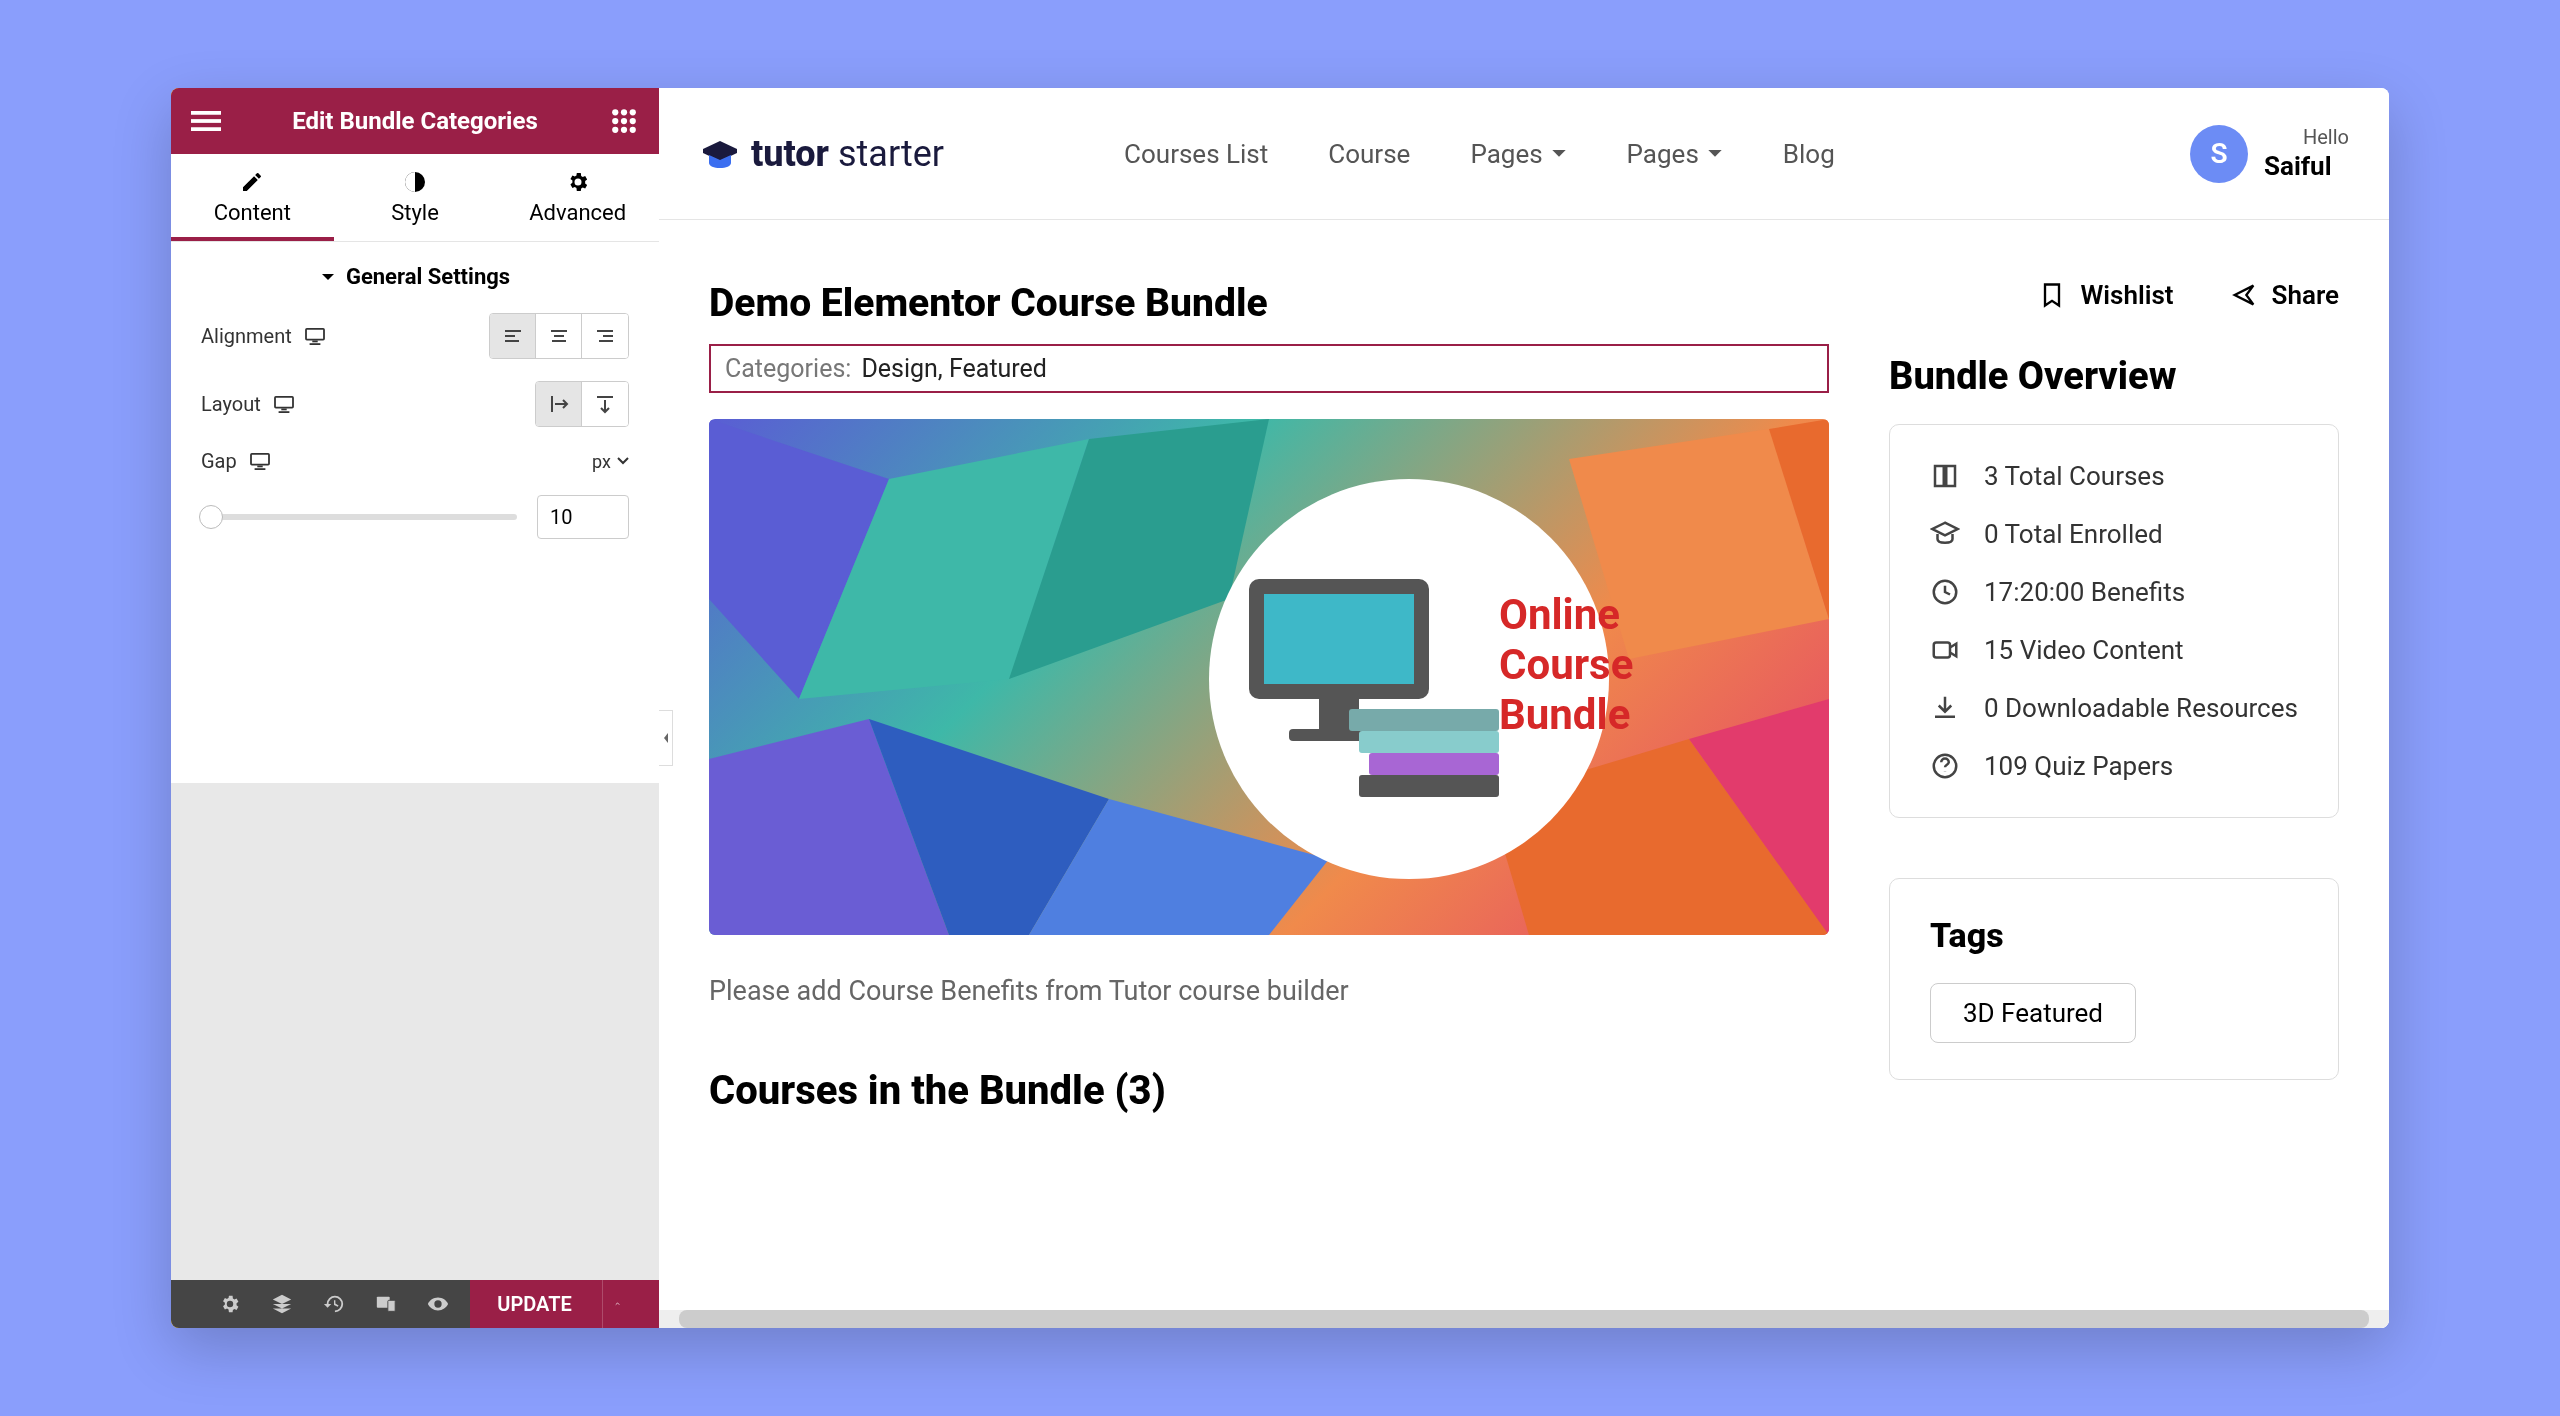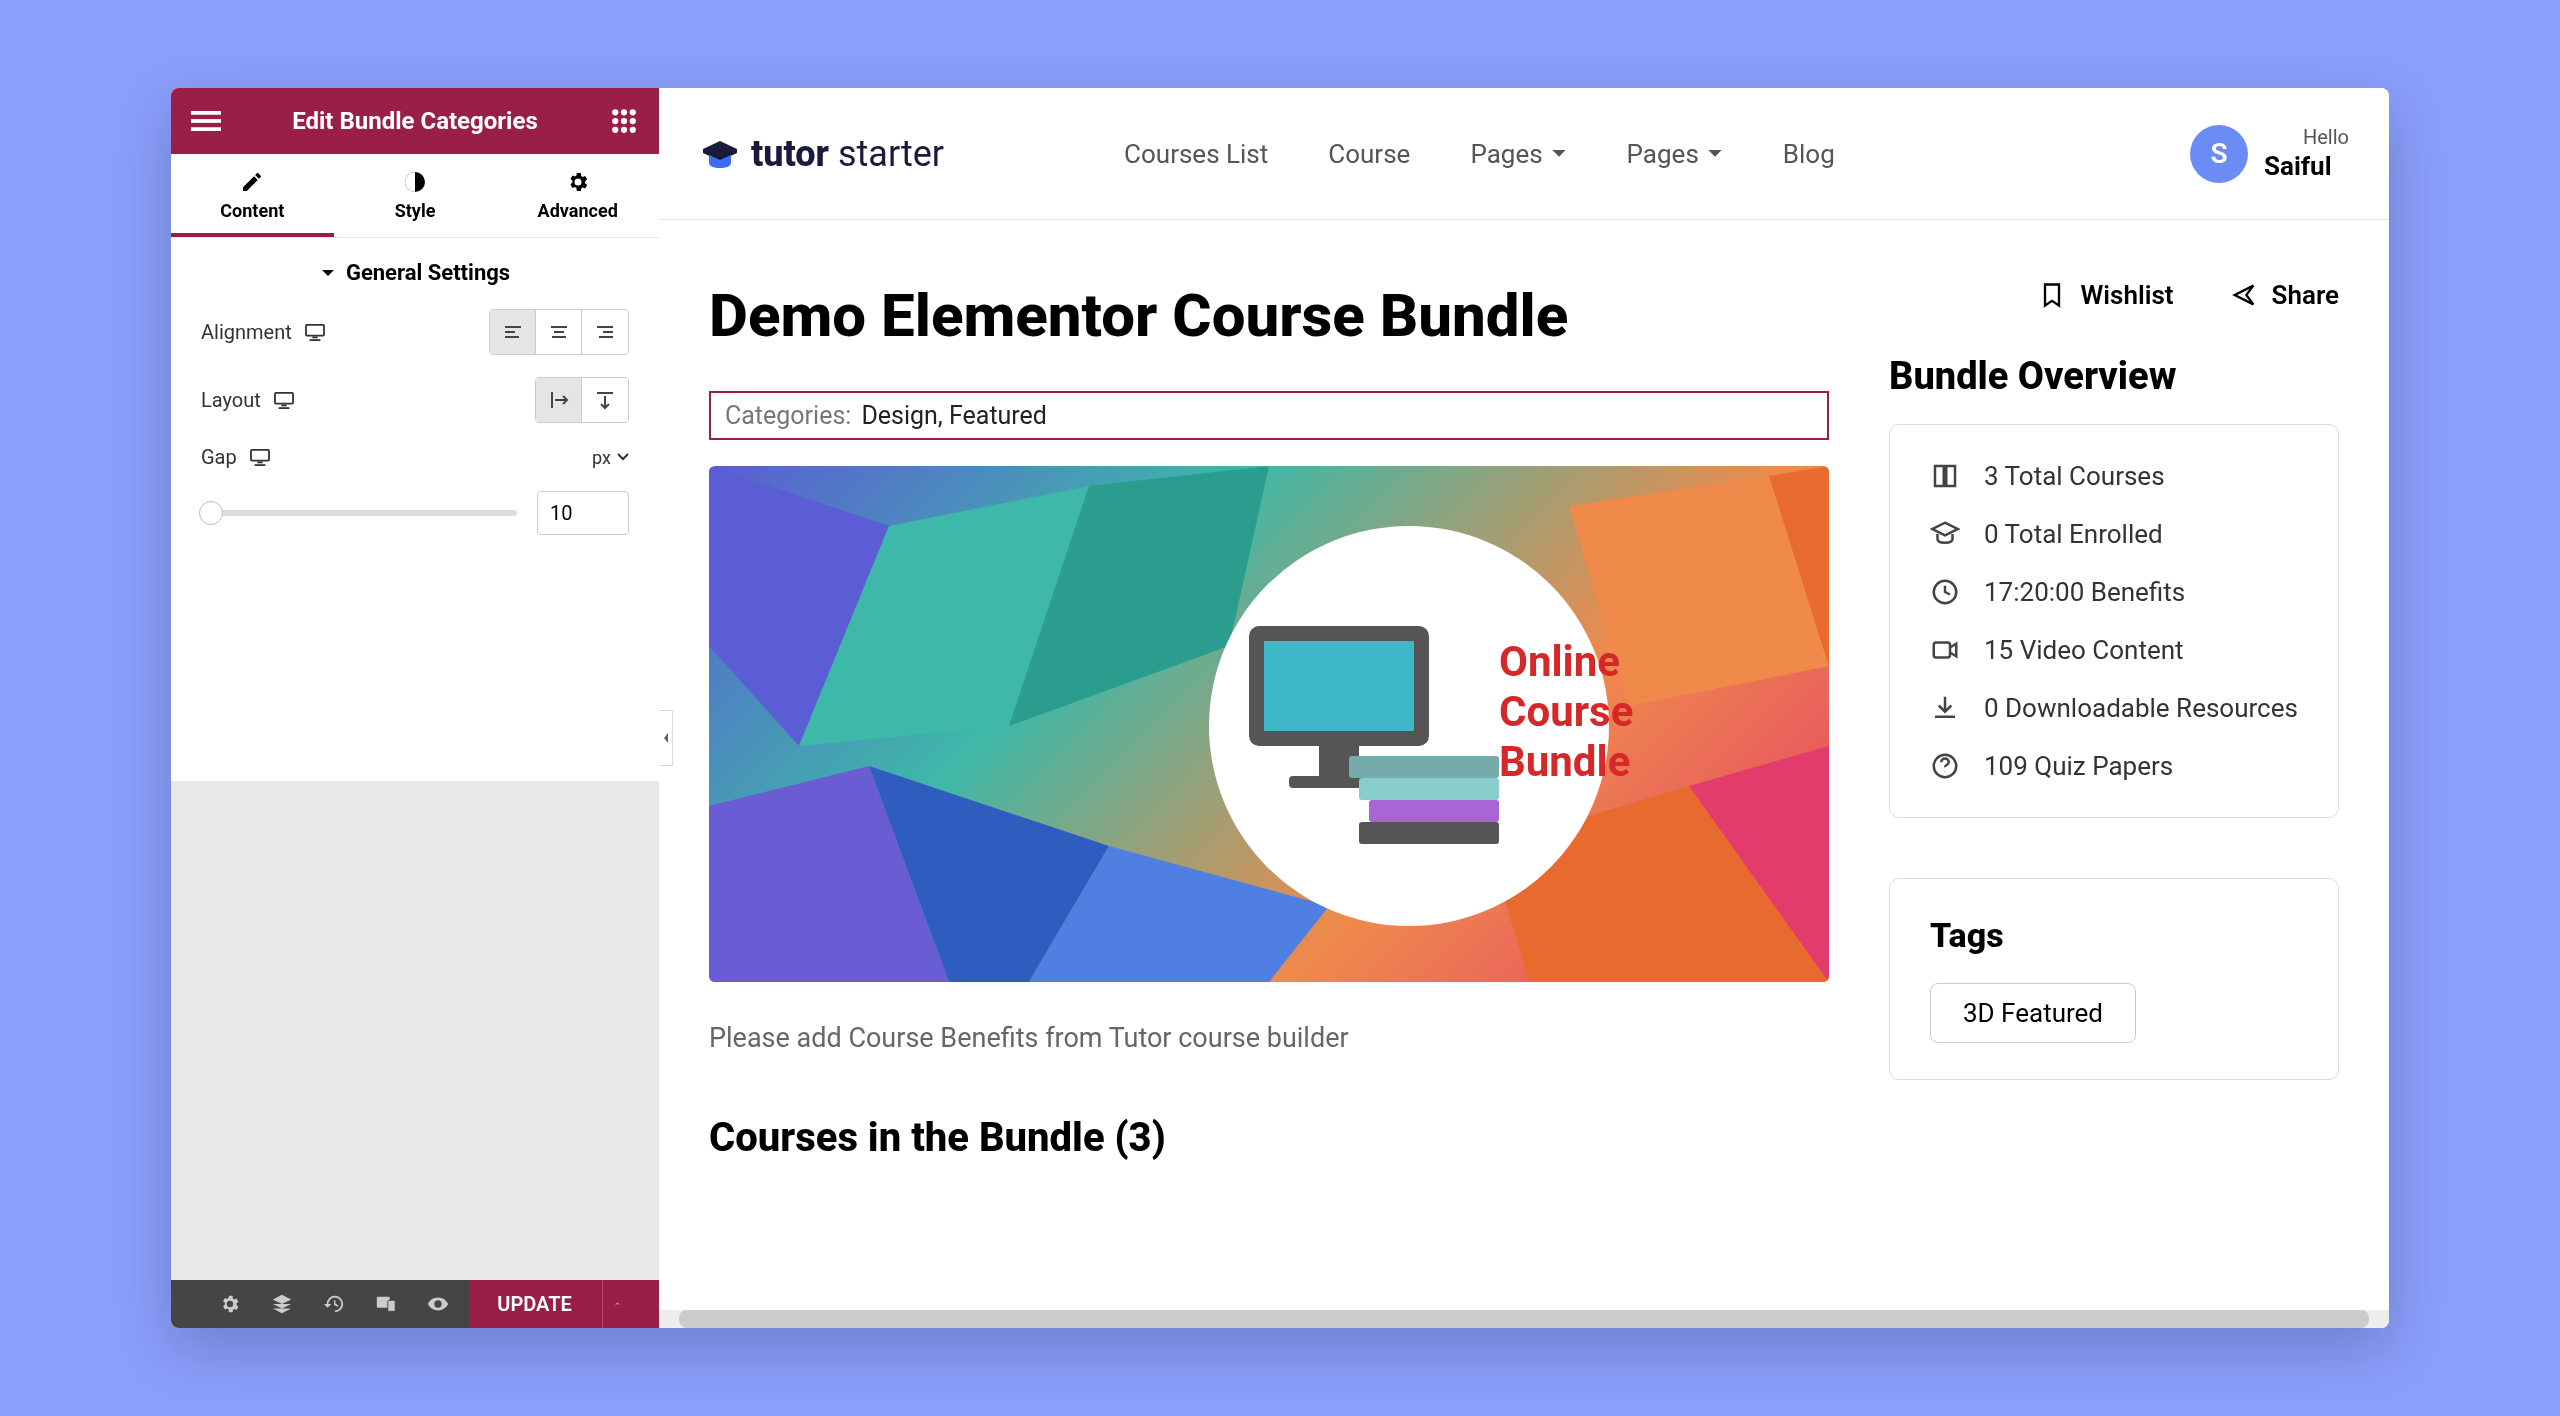--- a/index.html
+++ b/index.html
@@ -9,21 +9,21 @@
 
 .sidebar { width: 488px; background: #eab308; display: flex; flex-direction: column; }
 .sb-header { background: #9a1f47; color: #fff; height: 66px; display: flex; align-items: center; justify-content: space-between; padding: 0 20px; }
 .sb-title { font-size: 24px; font-weight: 700; flex: 1; text-align: center; }
 .hamburger, .grid-icon { cursor: pointer; display: flex; align-items: center; justify-content: center; width: 30px; height: 30px; }
 .hamburger svg, .grid-icon svg { fill: #fff; }
 
 .sb-tabs { display: flex; background: #fff; border-bottom: 1px solid #e5e5e5; }
 .sb-tab { flex: 1; display: flex; flex-direction: column; align-items: center; padding: 16px 0 12px; cursor: pointer; gap: 6px; border-bottom: 4px solid transparent; }
 .sb-tab.active { border-bottom-color: #9a1f47; }
-.sb-tab-label { font-size: 18px; color: #000; font-weight: bold; }
+.sb-tab-label { font-size: 22px; color: #000; }
 .sb-tab svg { width: 24px; height: 24px; fill: #000; }
 
 .sb-body { flex: 1; padding: 22px 30px; background: #fff; overflow-y: auto; }
 .section-header { display: flex; align-items: center; gap: 10px; font-size: 22px; font-weight: 700; margin-bottom: 24px; cursor: pointer; justify-content: center; }
 .section-header svg { width: 16px; height: 16px; }
 
 .ctrl-row { display: flex; align-items: center; justify-content: space-between; margin-bottom: 22px; }
 .ctrl-label { font-size: 20px; color: #333; display: flex; align-items: center; gap: 12px; }
 .ctrl-label svg { width: 22px; height: 18px; fill: #333; }
 
@@ -62,21 +62,21 @@
 .nav-links a { font-size: 26px; color: #555; text-decoration: none; display: flex; align-items: center; gap: 8px; }
 .nav-links svg { width: 16px; height: 12px; fill: #555; }
 .user-area { margin-left: auto; display: flex; align-items: center; gap: 16px; }
 .avatar { width: 58px; height: 58px; border-radius: 50%; background: #6c8cf5; color: #fff; display: flex; align-items: center; justify-content: center; font-size: 28px; font-weight: 600; }
 .user-text { line-height: 1.25; }
 .user-hello { font-size: 20px; color: #555; margin-left: 39px; }
 .user-name { font-size: 26px; font-weight: 700; }
 
 .content { padding: 60px 50px; display: flex; gap: 60px; }
 .main-col { flex: 1; }
-.page-title { font-size: 60px; font-weight: 800; margin-bottom: 40px; }
+.page-title { font-size: 39px; font-weight: 800; margin-bottom: 18px; }
 .cat-box { border: 2px solid #9a1f47; padding: 8px 14px; display: flex; align-items: center; gap: 10px; margin-bottom: 26px; }
 .cat-label { font-size: 25px; color: #777; }
 .cat-vals { font-size: 25px; color: #222; }
 
 .hero-img { width: 1120px; height: 516px; border-radius: 6px; position: relative; overflow: hidden; margin-bottom: 40px; background: linear-gradient(135deg, #5a5dd4, #3eb8a8, #f08a4b, #e23b6c); }
 
 .benefit-text { font-size: 27px; color: #666; margin-bottom: 60px; }
 .section-title { font-size: 40px; font-weight: 800; }
 
 .side-col { width: 546px; }

